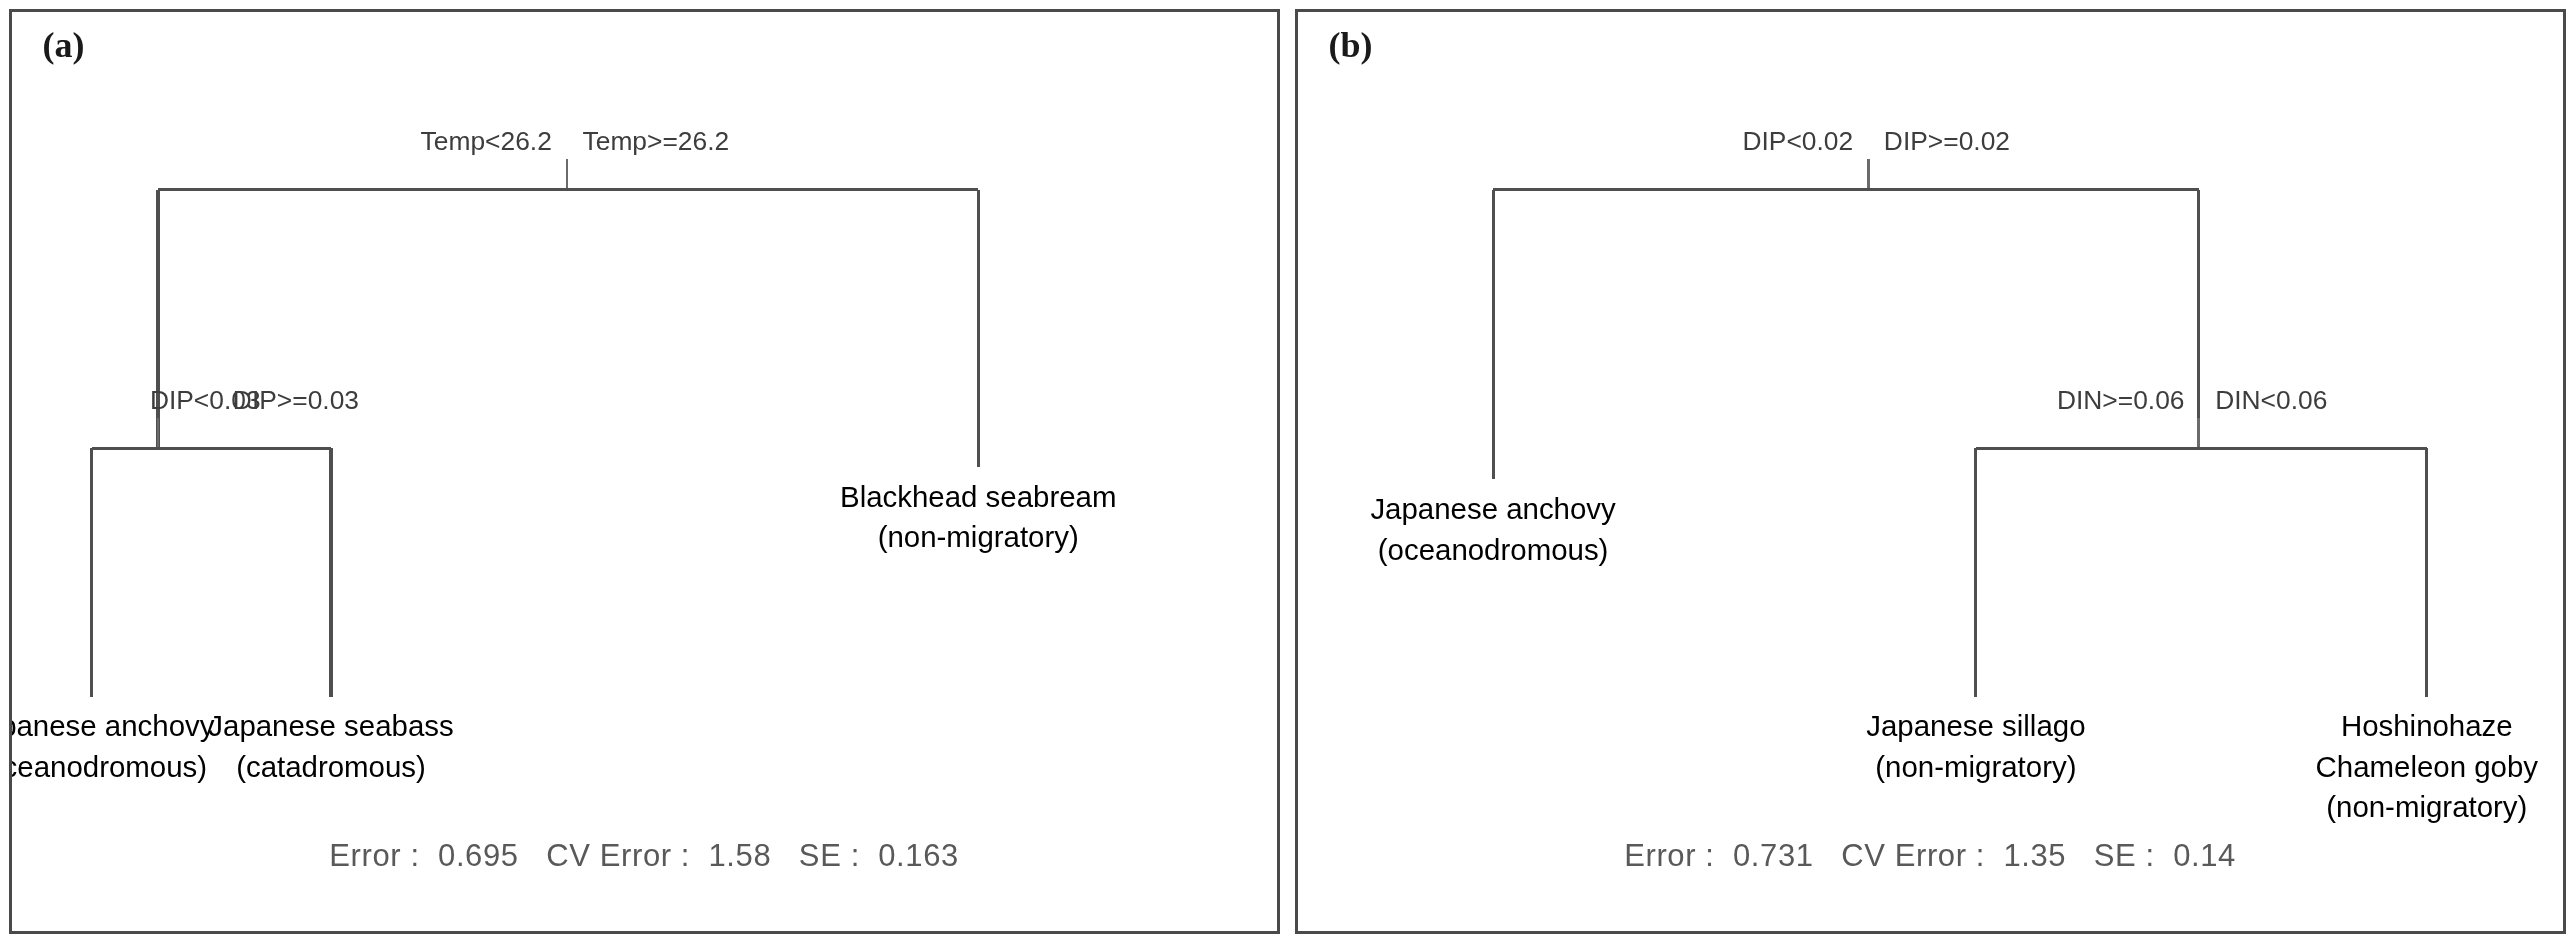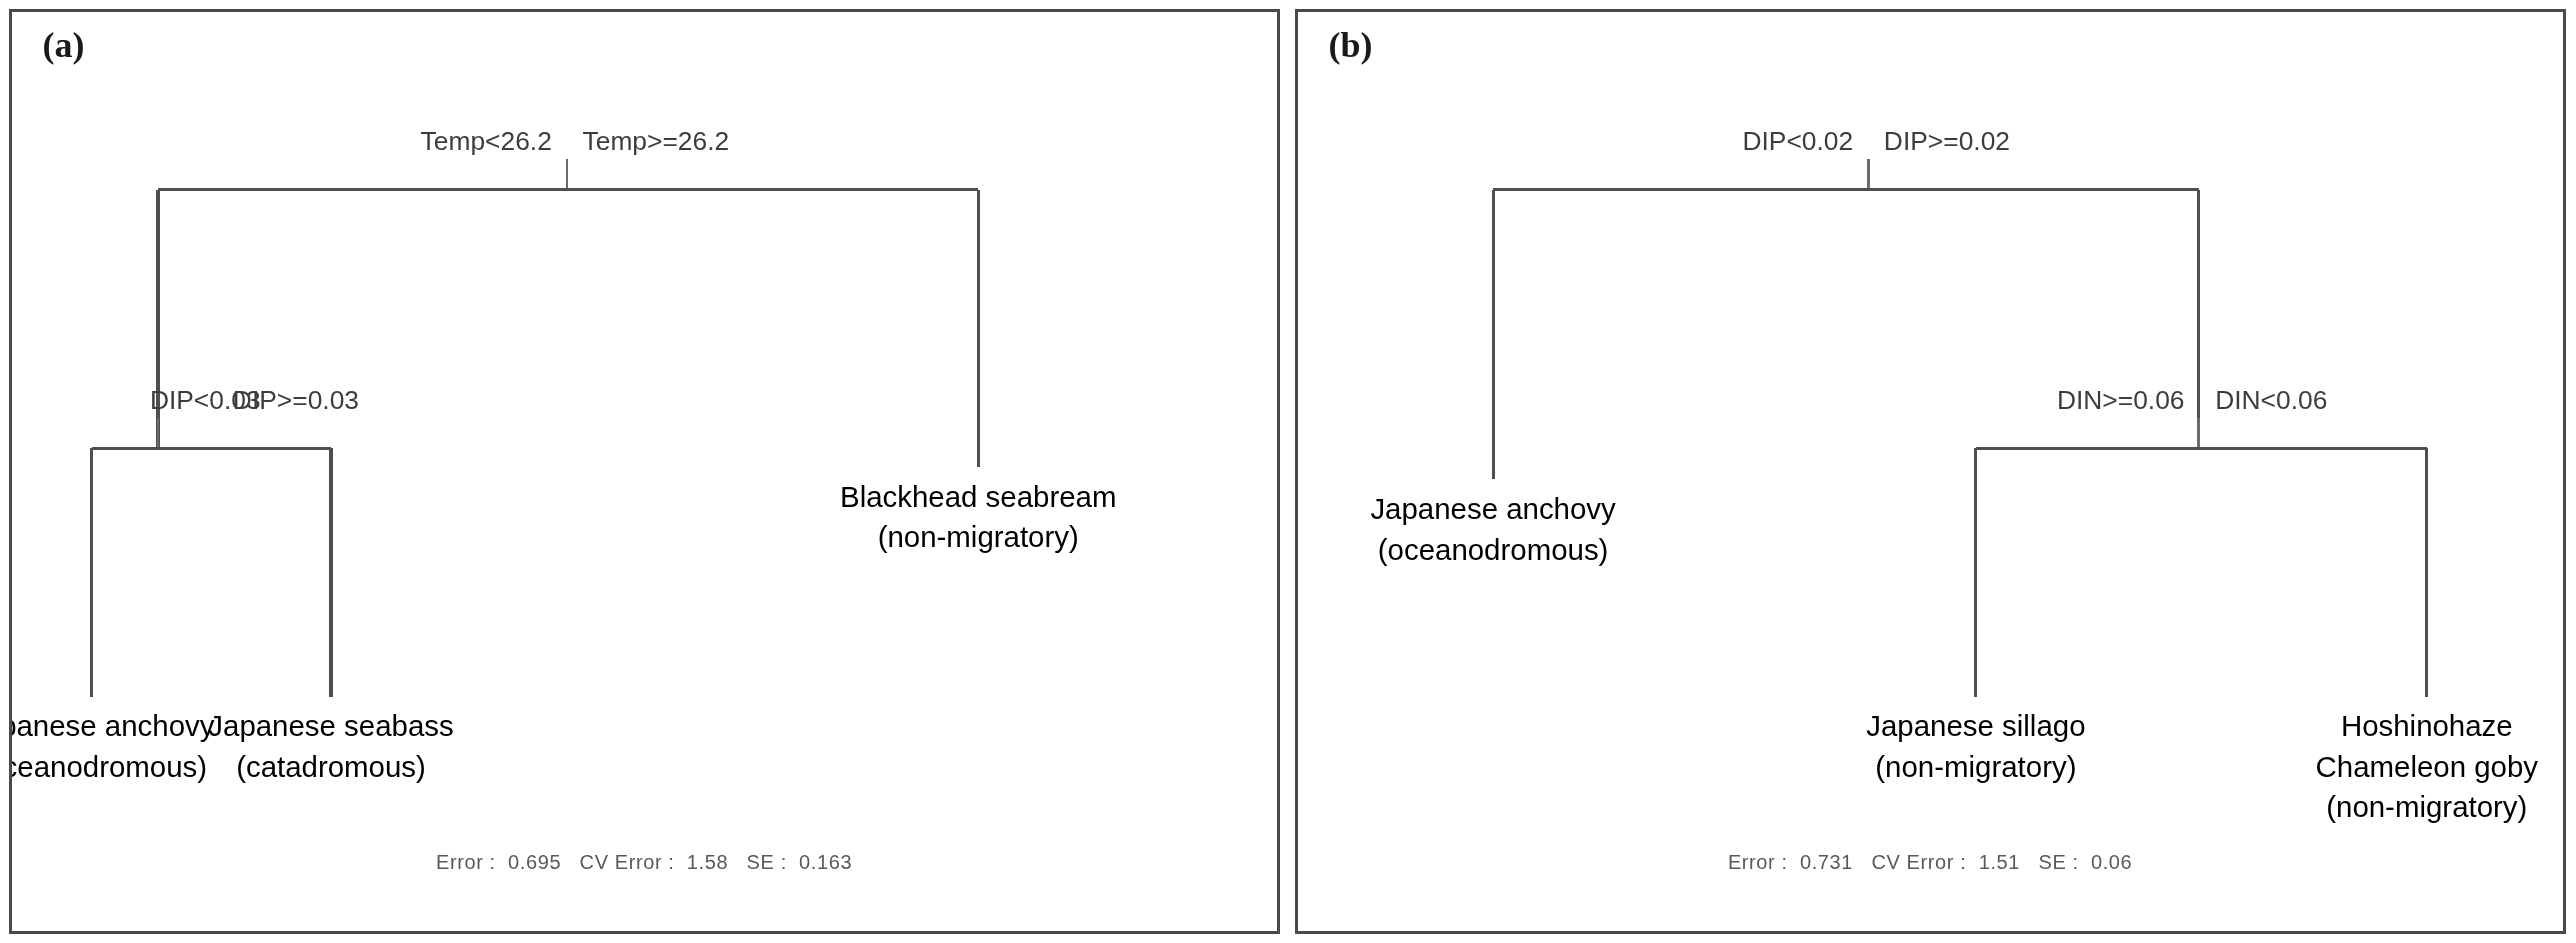--- a/index.html
+++ b/index.html
@@ -55,21 +55,21 @@
     height: 100%;
   }
 
   .stats-line {
     position: absolute;
     left: 0;
     right: 0;
     bottom: 57px;
     text-align: center;
     font-family: "Liberation Sans", sans-serif;
-    font-size: 20px;
+    font-size: 31px;
     color: #595959;
     letter-spacing: 0.6px;
     white-space: pre;
   }
 
   text.split-label {
     font-family: "Liberation Sans", sans-serif;
     font-size: 43px;
     fill: #3d3d3d;
   }
@@ -159,17 +159,17 @@
       <text class="leaf-label" x="318" y="894" text-anchor="middle">(oceanodromous)</text>
 
       <text class="leaf-label" x="1105" y="1182" text-anchor="middle">Japanese sillago</text>
       <text class="leaf-label" x="1105" y="1248" text-anchor="middle">(non-migratory)</text>
 
       <text class="leaf-label" x="1840" y="1182" text-anchor="middle">Hoshinohaze</text>
       <text class="leaf-label" x="1840" y="1248" text-anchor="middle">Chameleon goby</text>
       <text class="leaf-label" x="1840" y="1314" text-anchor="middle">(non-migratory)</text>
     </svg>
 
-    <div class="stats-line">Error :  0.731   CV Error :  1.51   SE :  0.06</div>
+    <div class="stats-line">Error :  0.731   CV Error :  1.35   SE :  0.14</div>
   </div>
 
 </div>
 
 
 </body></html>

